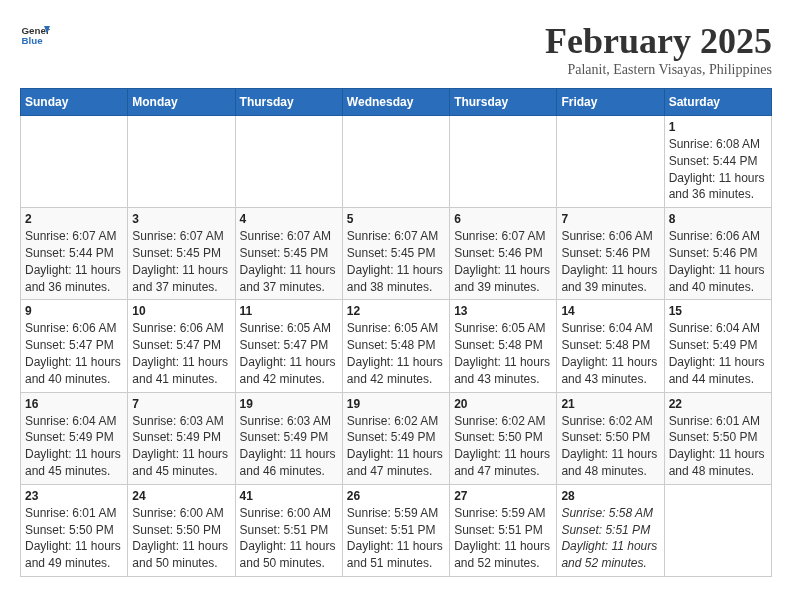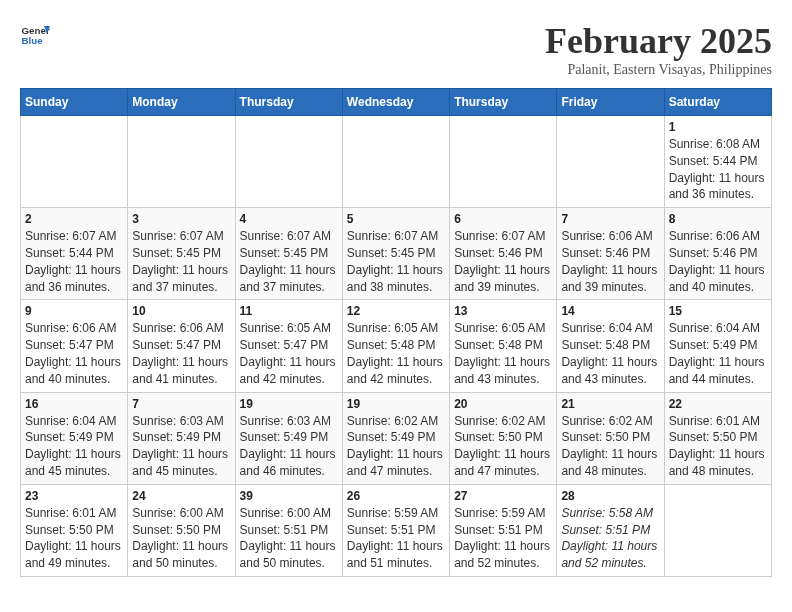--- a/index.html
+++ b/index.html
@@ -261,21 +261,21 @@
 Sunset: 5:50 PM
 Daylight: 11 hours and 49 minutes.</div>
         </td>
         <td>
           <div class="day-num">24</div>
           <div class="day-info" style="white-space: pre-line;">Sunrise: 6:00 AM
 Sunset: 5:50 PM
 Daylight: 11 hours and 50 minutes.</div>
         </td>
         <td>
-          <div class="day-num">39</div>
+          <div class="day-num">41</div>
           <div class="day-info" style="white-space: pre-line;">Sunrise: 6:00 AM
 Sunset: 5:51 PM
 Daylight: 11 hours and 50 minutes.</div>
         </td>
         <td>
           <div class="day-num">26</div>
           <div class="day-info" style="white-space: pre-line;">Sunrise: 5:59 AM
 Sunset: 5:51 PM
 Daylight: 11 hours and 51 minutes.</div>
         </td>

